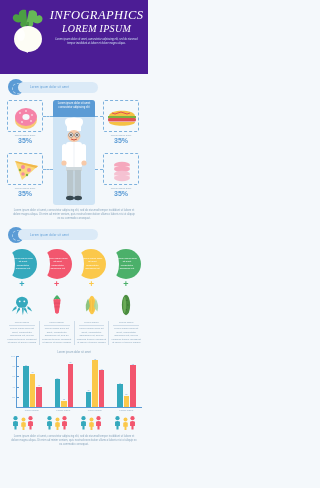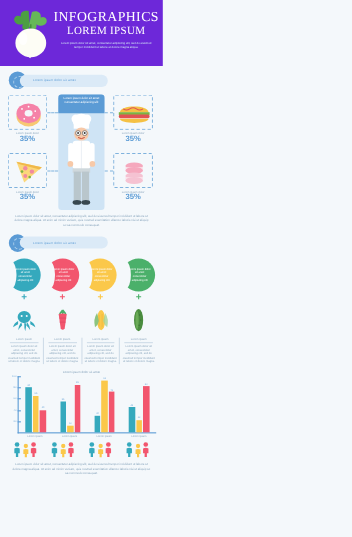--- a/index.html
+++ b/index.html
@@ -7,22 +7,23 @@
   body {
     font-family: "Liberation Sans", sans-serif;
     background:#f4f8fb;
     overflow:hidden;
     position:relative;
   }
   .page { width:148px; height:488px; position:relative; background:#f4f8fb; }
 
   
   .header {
-    position:relative; height:60px; background:#6d28d9;
+    position:relative; height:74px; background:#4c1d95;
     overflow:hidden;
+    font-style:italic;
   }
   .turnip { position:absolute; left:6px; top:8px; width:46px; height:46px; }
   .header-text { position:absolute; left:48px; top:9px; right:3px; text-align:center; }
   .h-title {
     font-family:"Liberation Serif", serif;
     font-size:12.5px; letter-spacing:0.4px; color:#ffffff; line-height:13px;
     white-space:nowrap;
   }
   .h-sub {
     font-family:"Liberation Serif", serif;

